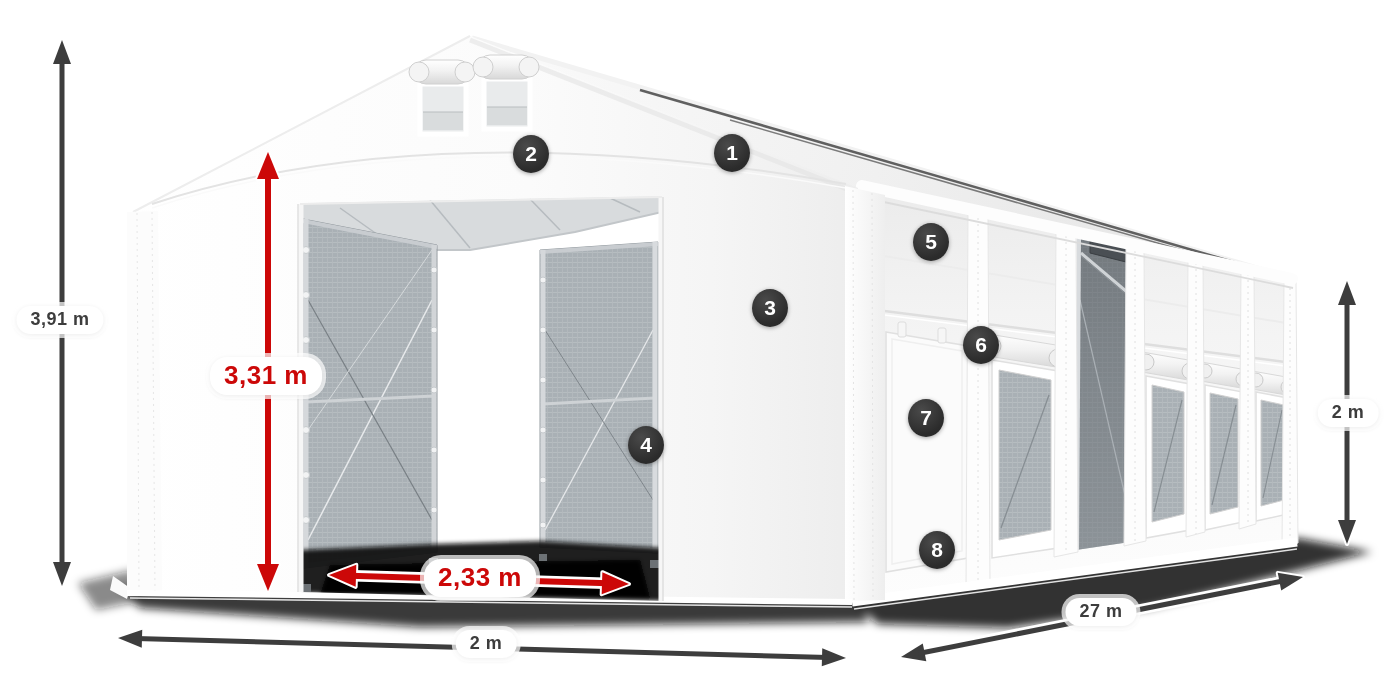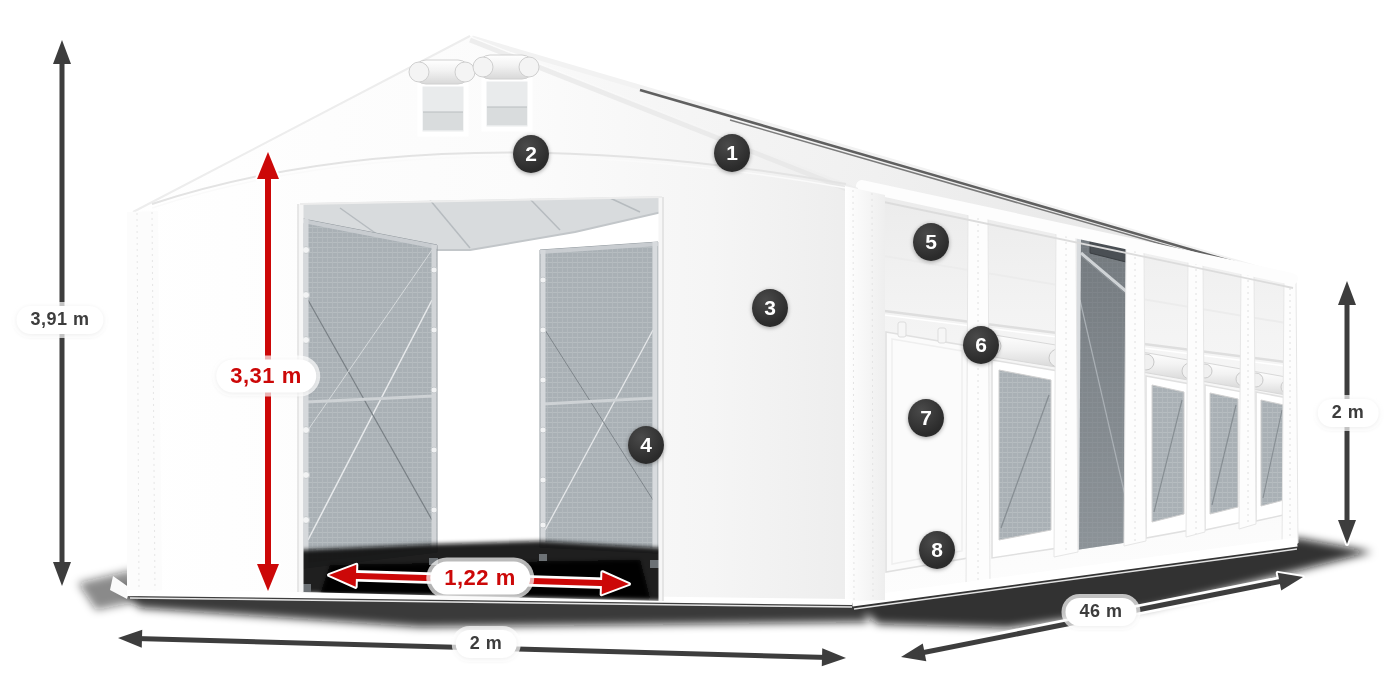--- a/index.html
+++ b/index.html
@@ -8,21 +8,21 @@
     background:#ffffff;font-family:"Liberation Sans",sans-serif;
   }
   .stage svg{position:absolute;left:0;top:0;width:1400px;height:700px;}
   .dim-label{
     position:absolute;transform:translate(-50%,-50%);
     background:#ffffff;border-radius:17px;padding:3px 14px 4px 14px;
     font-weight:bold;font-size:18px;color:var(--dim-dark,#3d3d3d);
     box-shadow:0 0 0 4px rgba(255,255,255,.7),0 1px 5px rgba(0,0,0,.25);
     white-space:nowrap;z-index:30;letter-spacing:.5px;
   }
-  .dim-label.red{color:var(--dim-red,#cc0808);font-size:22px;}
+  .dim-label.red{color:var(--dim-red,#cc0808);font-size:26px;}
   .marker{
     position:absolute;transform:translate(-50%,-50%);
     width:36px;height:38px;border-radius:50%;
     background:radial-gradient(circle at 38% 30%, #4a4a4a 0%, var(--marker-bg,#2b2b2b) 70%);
     color:var(--marker-text,#ffffff);font-weight:bold;font-size:21px;
     display:flex;align-items:center;justify-content:center;
     box-shadow:0 1px 4px rgba(0,0,0,.35);z-index:25;
   }
 </style>
 </head>
@@ -318,23 +318,23 @@
       <polygon points="1303,577 1281.218169677749,590.5111756636006 1277.7049712386763,572.8573535072601" fill="#3d3d3d" stroke="#ffffff" stroke-width="4" paint-order="stroke" stroke-linejoin="round"></polygon>
       <line x1="918.6538221563404" y1="653.4868015609272" x2="1285.3461778436595" y2="580.5131984390728" stroke="#3d3d3d" stroke-width="5"></line>
       <line x1="1347" y1="295.4" x2="1347" y2="529.6" stroke="#ffffff" stroke-width="10.5" stroke-linecap="round"></line>
       <polygon points="1347,281 1338,305 1356,305" fill="#3d3d3d" stroke="#ffffff" stroke-width="4" paint-order="stroke" stroke-linejoin="round"></polygon>
       <polygon points="1347,544 1338,520 1356,520" fill="#3d3d3d" stroke="#ffffff" stroke-width="4" paint-order="stroke" stroke-linejoin="round"></polygon>
       <line x1="1347" y1="299" x2="1347" y2="526" stroke="#3d3d3d" stroke-width="5"></line>
     </svg>
 
 <div class="dim-label" style="left:60px;top:320px">3,91 m</div>
 <div class="dim-label red" style="left:266px;top:376px">3,31 m</div>
-<div class="dim-label red" style="left:480px;top:578px">1,22 m</div>
+<div class="dim-label red" style="left:480px;top:578px">2,33 m</div>
 <div class="dim-label" style="left:486px;top:644px">2 m</div>
-<div class="dim-label" style="left:1101px;top:612px">46 m</div>
+<div class="dim-label" style="left:1101px;top:612px">27 m</div>
 <div class="dim-label" style="left:1348px;top:413px">2 m</div>
 
 <div class="marker" style="left:732px;top:153px">1</div>
 <div class="marker" style="left:531px;top:154px">2</div>
 <div class="marker" style="left:770px;top:308px">3</div>
 <div class="marker" style="left:646px;top:445px">4</div>
 <div class="marker" style="left:931px;top:242px">5</div>
 <div class="marker" style="left:981px;top:345px">6</div>
 <div class="marker" style="left:926px;top:418px">7</div>
 <div class="marker" style="left:937px;top:550px">8</div>

